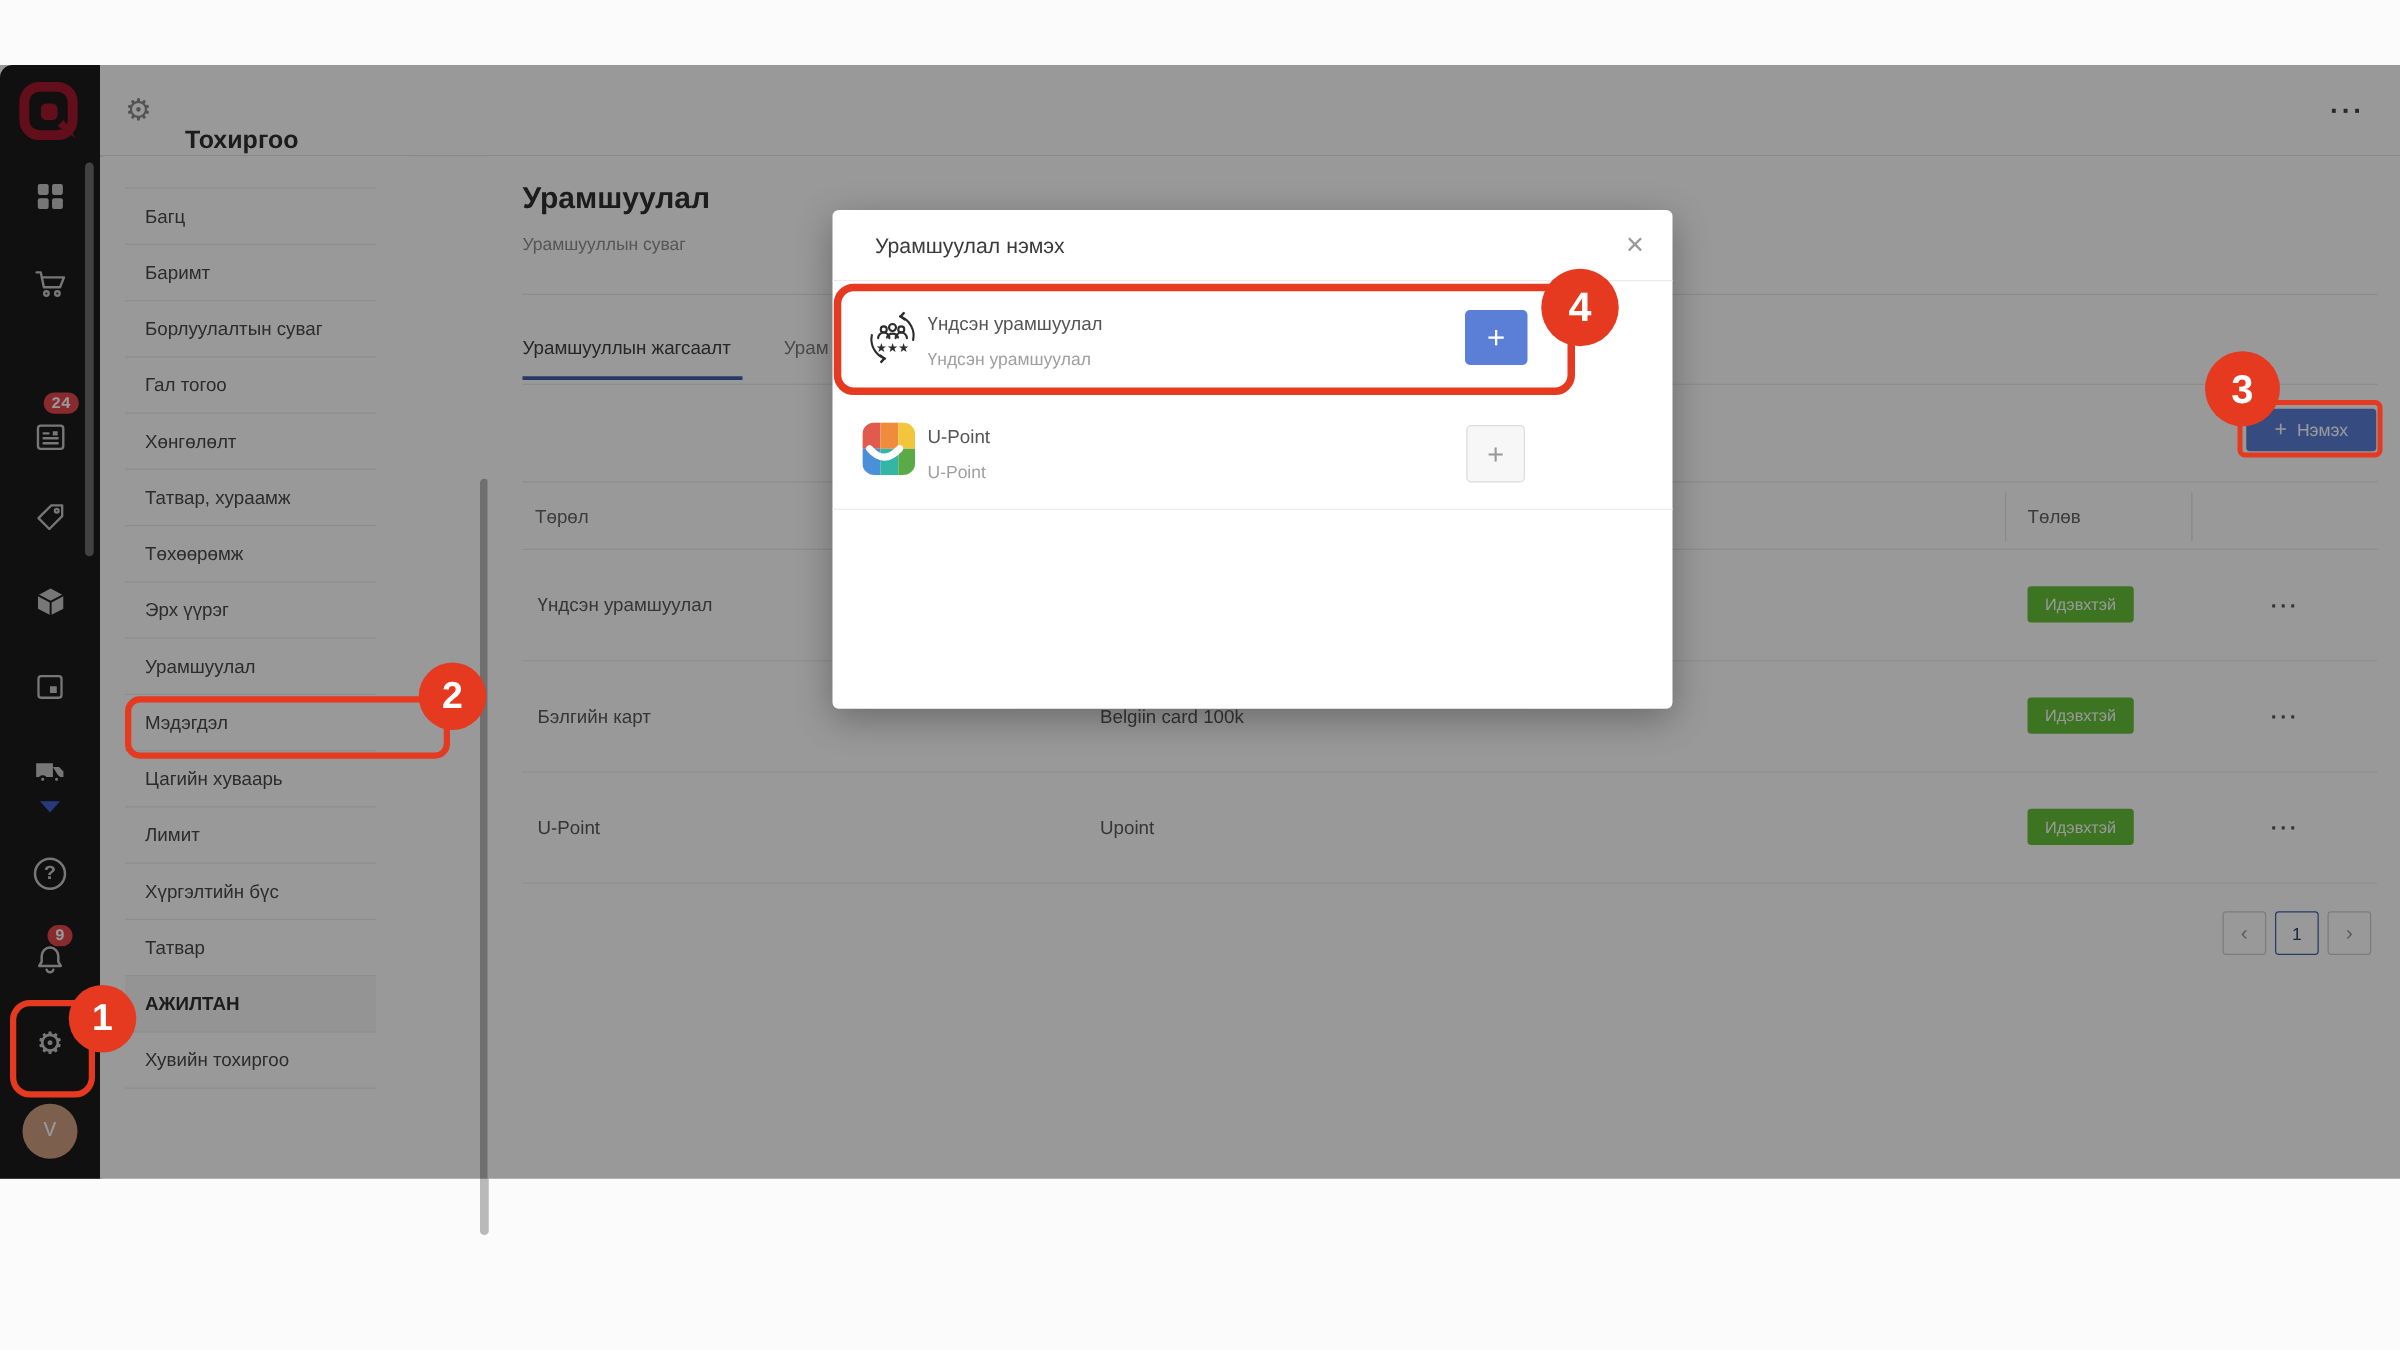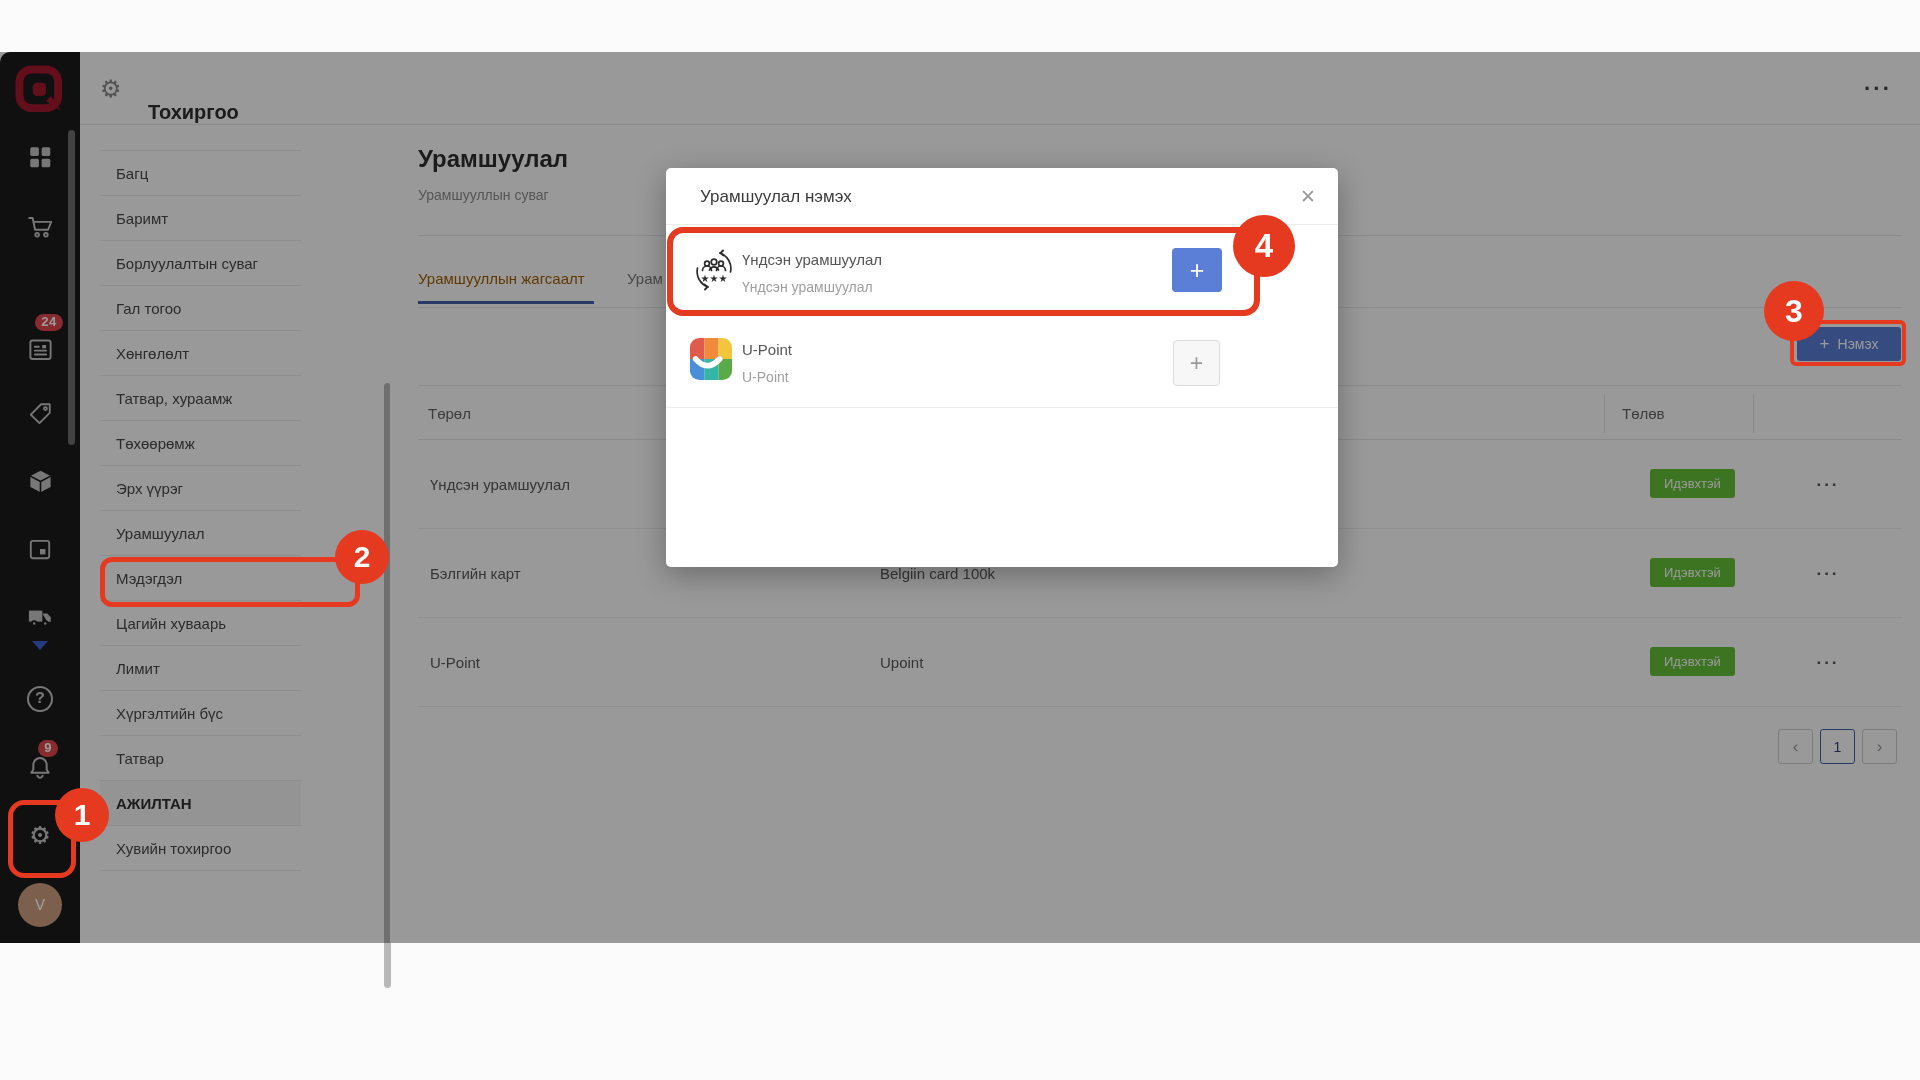--- a/index.html
+++ b/index.html
@@ -32,37 +32,37 @@
   .menu-item { height:45px; line-height:45px; padding-left:16px; font-size:15px; color:#4a4a4a; border-bottom:1px solid #ececec; white-space:nowrap; cursor:pointer; }
   .menu-item.section { font-weight:bold; color:#303030; background:#f7f7f7; }
   .menu-scrollbar { position:absolute; left:304px; top:258px; width:7px; height:605px; background:#b9b9b9; border-radius:4px; }
 
   
   .content { position:absolute; left:390px; top:73px; width:1530px; height:818px; background:#fff; }
   .page-title { position:absolute; left:28px; top:20px; font-size:24px; font-weight:bold; color:#2f2f2f; }
   .page-subtitle { position:absolute; left:28px; top:62px; font-size:14px; color:#8f8f8f; }
   .divider1 { position:absolute; left:28px; top:110px; width:1484px; border-top:1px solid #e9e9e9; }
   .tab { position:absolute; top:145px; font-size:15px; cursor:pointer; }
-  .tab.active { left:28px; color:#a16207; }
+  .tab.active { left:28px; color:#404040; }
   .tab.other { left:237px; color:#7d7d7d; }
   .tab-underline { position:absolute; left:28px; top:176px; width:176px; height:3px; background:#4262ab; }
   .tabs-border { position:absolute; left:28px; top:182px; width:1484px; border-top:1px solid #ececec; }
   .add-btn { position:absolute; left:1407px; top:202px; width:104px; height:34px; background:#5b7fd6; color:#fff; font-size:14px; border:none; border-radius:3px; display:flex; align-items:center; justify-content:center; gap:8px; cursor:pointer; }
   .add-btn .plus { font-size:17px; }
 
   
   .tbl { position:absolute; left:28px; top:260px; width:1484px; }
   .tbl-head { position:relative; height:55px; border-top:1px solid #e9e9e9; border-bottom:1px solid #e9e9e9; }
   .tbl-head .c1 { position:absolute; left:10px; top:0; height:55px; display:flex; align-items:center; font-size:15px; color:#666; }
   .tbl-head .c3 { position:absolute; left:1204px; top:0; height:55px; display:flex; align-items:center; font-size:15px; color:#666; }
   .tbl-head .vline { position:absolute; top:8px; height:39px; border-left:1px solid #e4e4e4; }
   .tbl-row { position:relative; height:89px; border-bottom:1px solid #efefef; }
   .cell-type { position:absolute; left:12px; top:0; height:89px; display:flex; align-items:center; font-size:15px; color:#5a5a5a; }
   .cell-name { position:absolute; left:462px; top:0; height:89px; display:flex; align-items:center; font-size:15px; color:#5a5a5a; }
-  .status-badge { position:absolute; left:1204px; top:29px; background:#67c23a; color:#fff; font-size:13px; padding:7px 14px; border-radius:3px;margin-left:28px; }
+  .status-badge { position:absolute; left:1204px; top:29px; background:#67c23a; color:#fff; font-size:13px; padding:7px 14px; border-radius:3px; }
   .row-dots { position:absolute; left:1382px; top:0; height:89px; width:56px; display:flex; align-items:center; justify-content:center; font-size:17px; font-weight:bold; color:#555; letter-spacing:2px; cursor:pointer; }
 
   
   .pager { position:absolute; left:1388px; top:604px; display:flex; gap:7px; }
   .pg-btn { width:35px; height:35px; border:1px solid #cfcfcf; border-radius:3px; background:#fff; display:flex; align-items:center; justify-content:center; font-size:17px; color:#9a9a9a; cursor:pointer; }
   .pg-btn.current { border:1px solid #4262ab; color:#33416f; font-size:14px; }
 
   
   .backdrop { position:absolute; left:0; top:52px; width:1920px; height:891px; background:rgba(0,0,0,0.40); z-index:50; }
 

